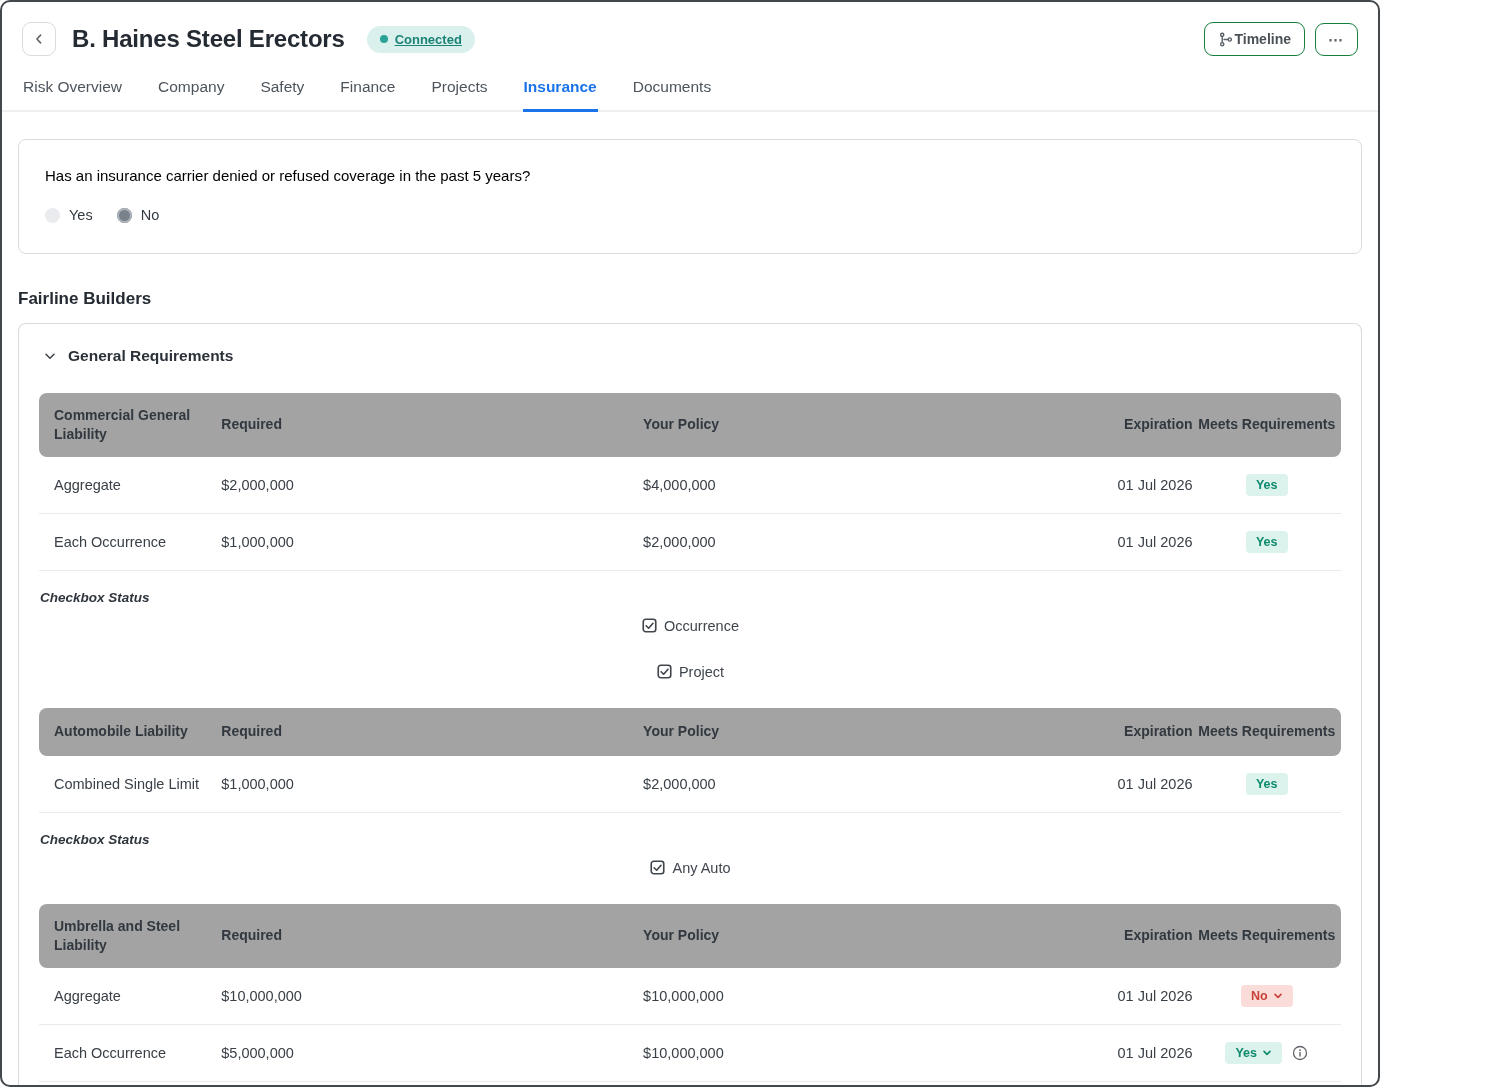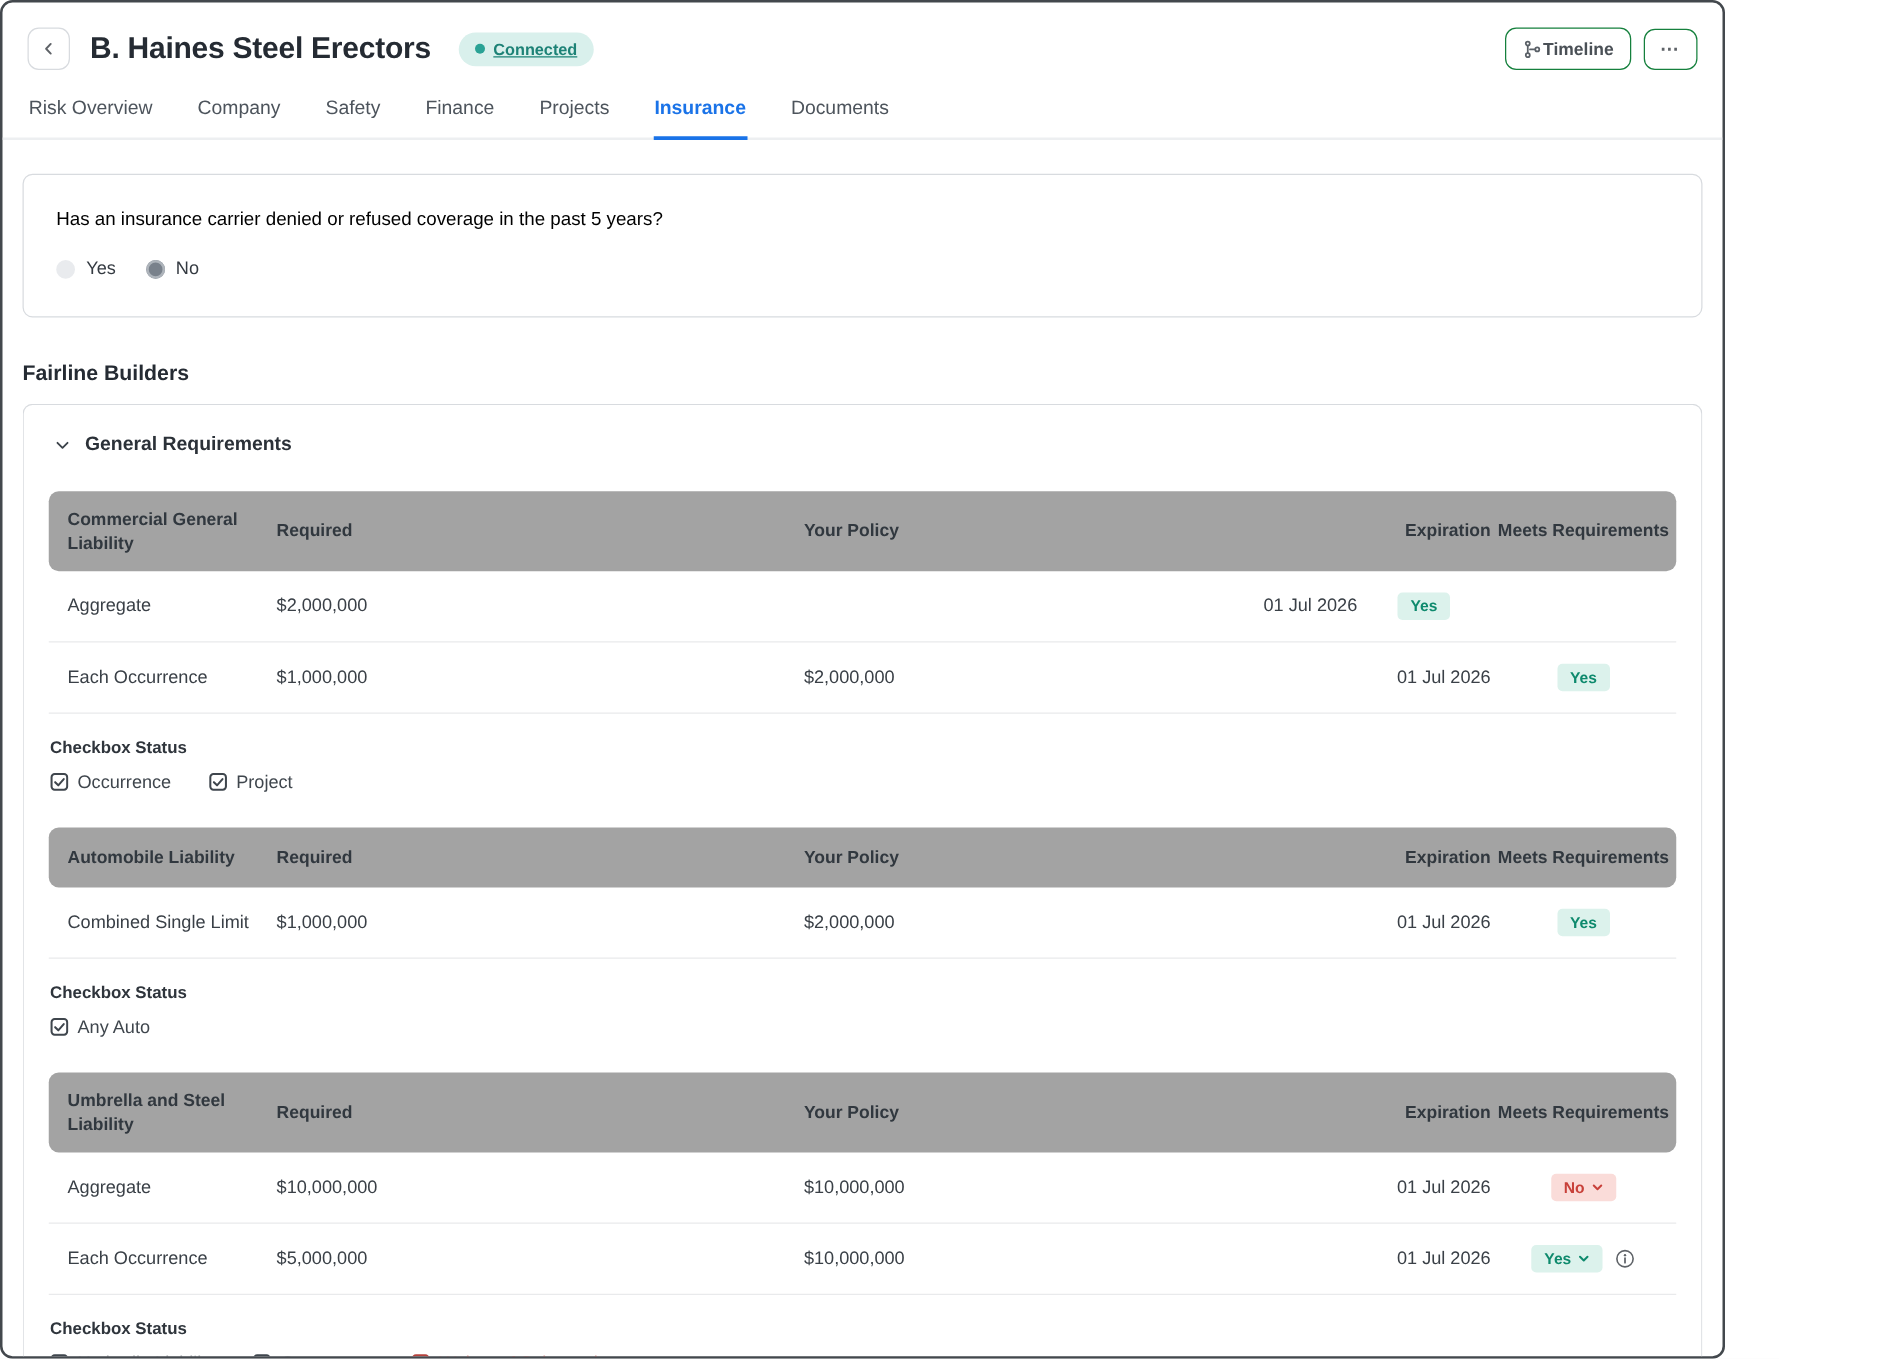--- a/index.html
+++ b/index.html
@@ -86,22 +86,22 @@
     padding:4px 10px; border-radius:4px; font-size:12.5px; font-weight:700;
     border:none; cursor:default; font-family:inherit;
   }
   .badge.b-green{ background:#dcf2ec; color:#0e8a6d; }
   .badge.b-red{ background:#fadcd9; color:#c8413a; }
   .badge.drop{ cursor:pointer; }
   .bchev{ display:inline-flex; }
   .info{ display:inline-flex; cursor:pointer; }
 
   
-  .cb-title{ margin-top:19px; font-size:13.5px; font-weight:700; color:#2f353c; padding-left:1px; }
-  .cb-row{ display:flex; align-items:center; gap:30px; margin-top:13px; padding-left:1px; }
+  .cb-title{ margin-top:19px; font-size:13.5px; font-weight:700; color:#2f353c; padding-left:1px;font-style:italic; }
+  .cb-row{ display:flex; align-items:center; gap:30px; margin-top:13px; padding-left:1px;flex-direction:column; }
   .cb-item{ display:inline-flex; align-items:center; gap:7px; color:#3f464d; cursor:pointer; }
   .cb-item.red{ color:#b6423c; }
   .cbox{ display:inline-flex; }
   .cb-label{ font-size:14.5px; }
 </style>
 </head>
 <body>
 
 <div class="window">
 
@@ -176,20 +176,21 @@
           <div class="t-head">
             <div class="cell c-label">Commercial General Liability</div>
             <div class="cell c1">Required</div>
             <div class="cell c2">Your Policy</div>
             <div class="cell c3">Expiration</div>
             <div class="cell c4">Meets Requirements</div>
           </div>
           <div class="t-row">
             <div class="cell c-label">Aggregate</div>
             <div class="cell c1">$2,000,000</div>
+            <div class="cell c2">$4,000,000</div>
             <div class="cell c3">01 Jul 2026</div>
             <div class="cell c4 meets">
               <button class="badge b-green">
                 <span>Yes</span>
               </button>
             </div>
           </div>
           <div class="t-row">
             <div class="cell c-label">Each Occurrence</div>
             <div class="cell c1">$1,000,000</div>

